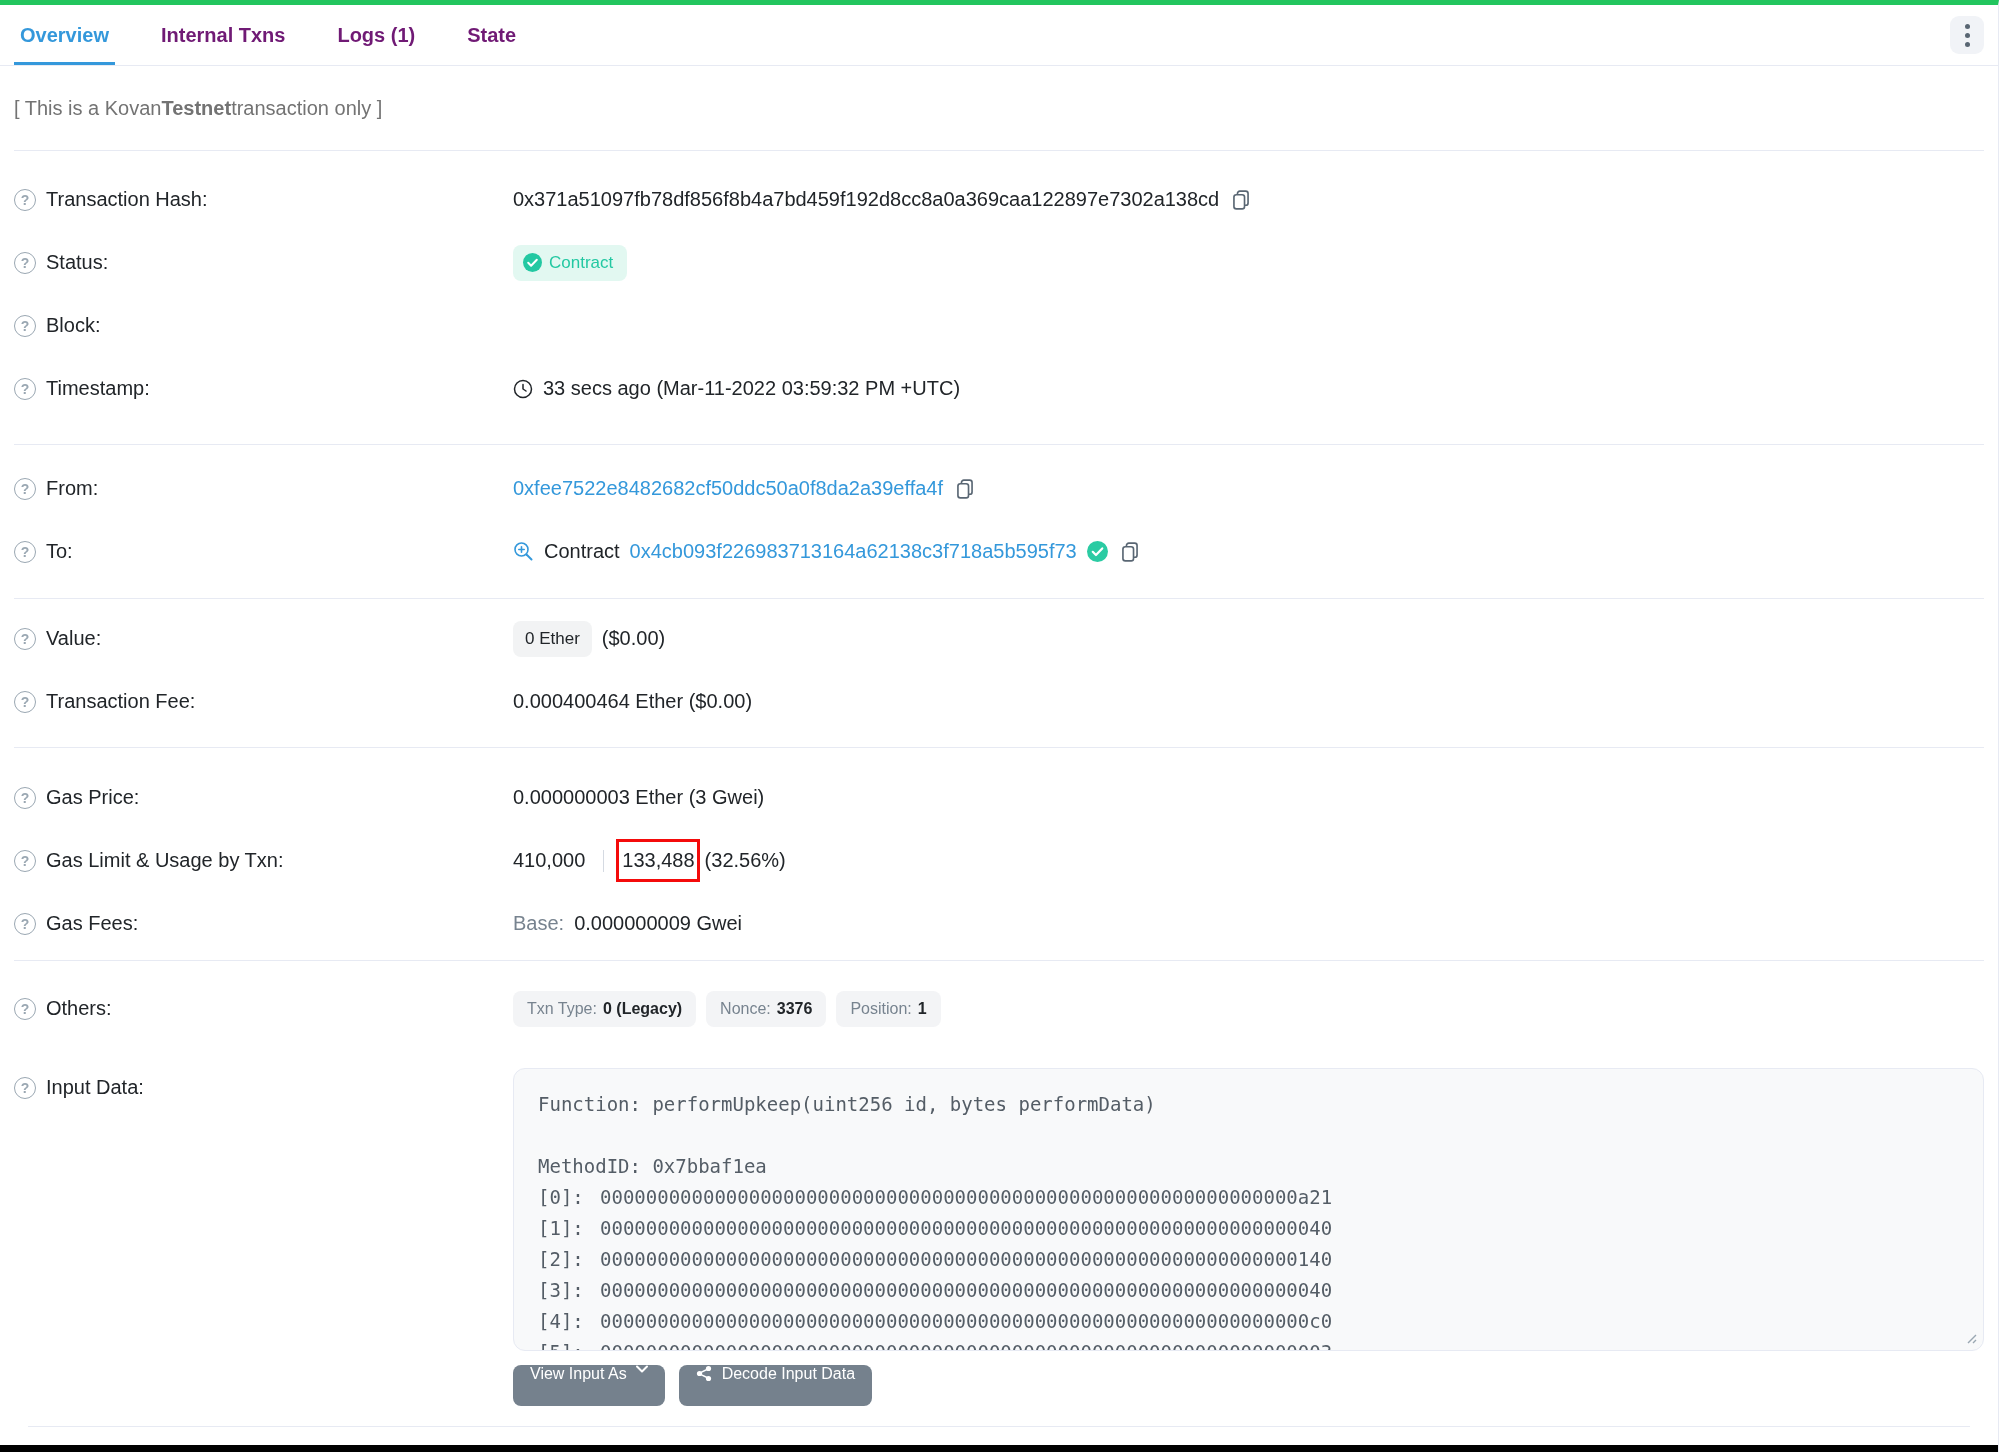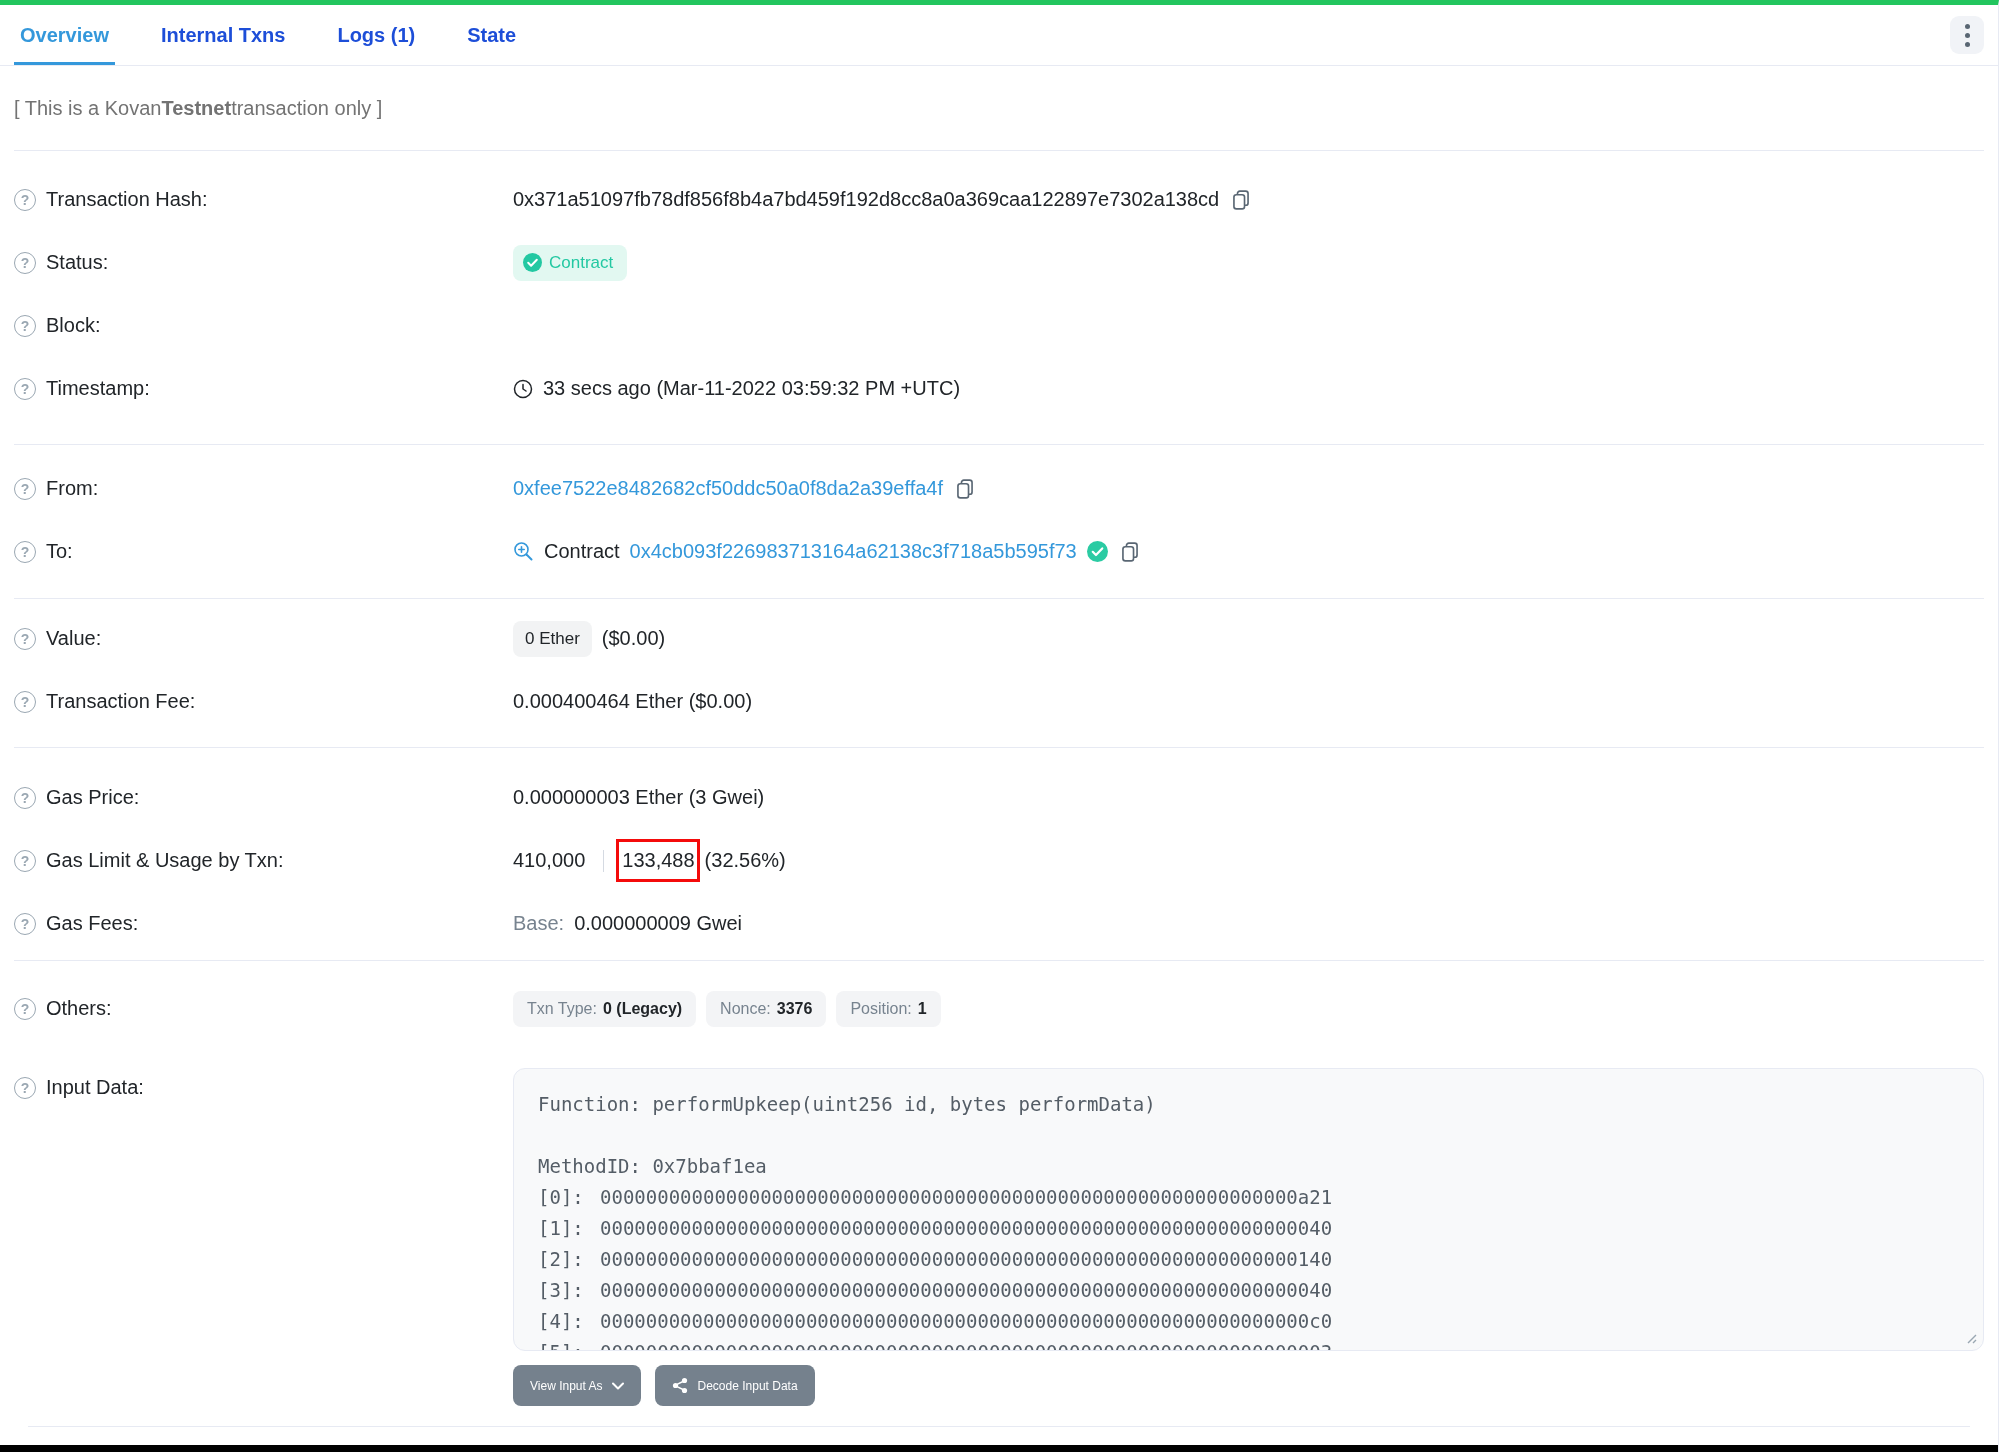--- a/index.html
+++ b/index.html
@@ -5,21 +5,21 @@
   * { margin:0; padding:0; box-sizing:border-box; }
   html,body { background:#fff; }
   body { font-family:"Liberation Sans", sans-serif; color:#212529; }
   .page {
     position:relative; width:1999px; height:1452px; background:#fff;
     border-top:5px solid #22c55e; border-right:1px solid #e7eaf3; overflow:hidden;
   }
 
   
   .tabbar { position:relative; height:61px; border-bottom:1px solid #e7eaf3; display:flex; align-items:stretch; padding-left:14px; }
-  .tab { display:flex; align-items:center; padding:0 6px; margin-right:40px; font-size:20px; font-weight:700; color:#1d4ed8; cursor:pointer; }
+  .tab { display:flex; align-items:center; padding:0 6px; margin-right:40px; font-size:20px; font-weight:700; color:#701a75; cursor:pointer; }
   .tab.active { color:#3498db; box-shadow:inset 0 -3px 0 #3498db; }
   .kebab-btn { position:absolute; right:14px; top:11px; width:34px; height:38px; border:none; border-radius:9px; background:#f1f3f7; display:flex; flex-direction:column; align-items:center; justify-content:center; gap:4px; cursor:pointer; }
   .kebab-btn .dot { width:5px; height:5px; border-radius:50%; background:#596673; }
 
   
   .notice { height:84px; display:flex; align-items:center; padding:0 14px; font-size:20px; color:#737373; }
   .notice b { font-weight:700; }
 
   .divider { border-top:1px solid #e7eaf3; margin:0 14px; }
 
@@ -61,22 +61,22 @@
   
   .input-row { margin-top:28px; }
   .inputbox { position:relative; width:100%; height:283px; background:#f8f9fa; border:1px solid #e7eaf3; border-radius:12px;
     padding:20px 24px; overflow:hidden; font-family:"DejaVu Sans Mono", monospace; font-size:19px; line-height:31px; color:#545d66; }
   .mline { white-space:pre; }
   .mline.gap { margin-bottom:31px; }
   .widx { display:inline-block; width:62px; }
   .grip { position:absolute; right:6px; bottom:6px; cursor:nwse-resize; }
 
   .btnrow { display:flex; gap:14px; margin-top:14px; margin-left:499px; }
-  .btn { display:inline-flex; align-items:center; gap:9px; height:41px; padding:0 17px; border:none; border-radius:8px;
-    background:#75818d; color:#fff; font-size:12px; font-family:"Liberation Sans", sans-serif; cursor:pointer; }
+  .btn { display:inline-flex; align-items:flex-start; gap:9px; height:41px; padding:0 17px; border:none; border-radius:8px;
+    background:#75818d; color:#fff; font-size:16px; font-family:"Liberation Sans", sans-serif; cursor:pointer; }
 
   .bottom-divider { border-top:1px solid #e7eaf3; margin:20px 14px 0; }
   .bottom-bar { position:absolute; left:0; right:0; bottom:0; height:7px; background:#000; }
 </style>
 </head>
 <body>
 
 <div class="page">
 
   <div class="tabbar">

